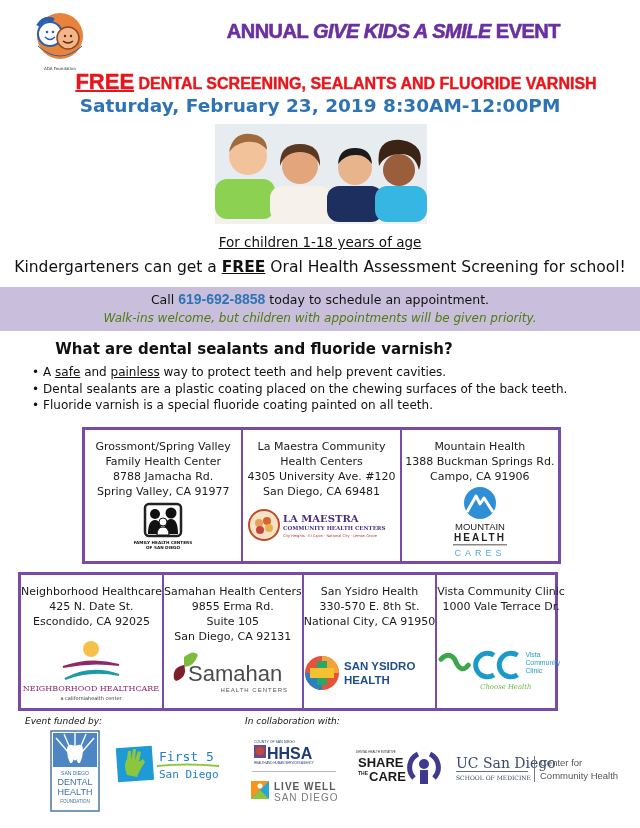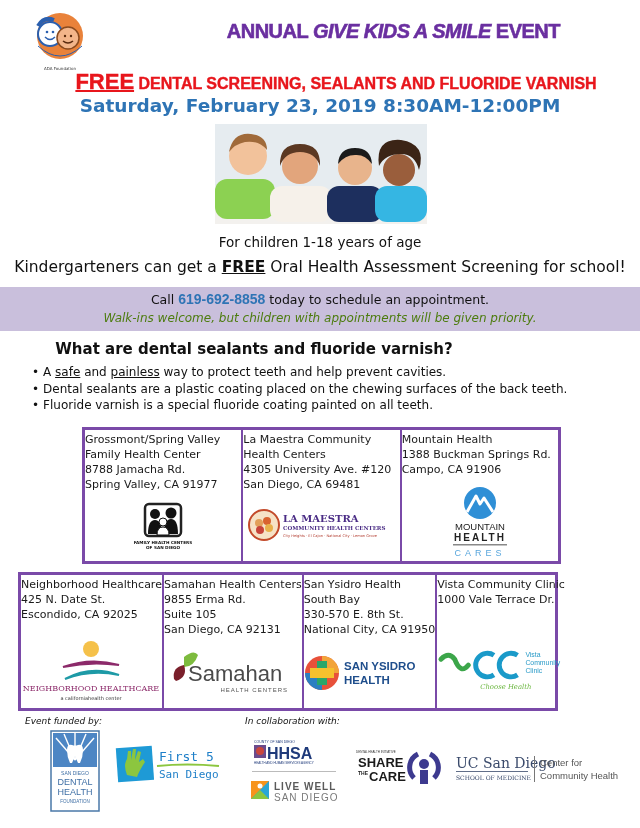--- a/index.html
+++ b/index.html
@@ -21,40 +21,40 @@
   #subtitle .free { font-size: 22px; text-decoration: underline; text-decoration-thickness: 2px; }
   #date { left: 0; top: 95px; width: 640px; text-align: center;
           font-family: "DejaVu Sans", sans-serif; font-weight: bold; font-size: 18.5px;
           color: #2e74b5; white-space: nowrap; }
 
   
   #photo { left: 215px; top: 124px; width: 212px; height: 100px; overflow: hidden;
            background: linear-gradient(180deg, #e9eef2 0%, #dfe6eb 55%, #c9d3da 100%); }
 
   
-  #age { left: 0; top: 234px; width: 640px; text-align: center; font-size: 13.5px; color: #111; }
+  #age { left: 0; top: 234px; width: 640px; text-align: center; font-size: 13.5px; color: #111; text-decoration: underline; }
   #kinder { left: 0; top: 258px; width: 640px; text-align: center; font-size: 15.5px; color: #111; white-space: nowrap; }
   #kinder b { text-decoration: underline; }
 
   
   #band { left: 0; top: 287px; width: 640px; height: 44px; background: #c9bfdc; }
   #call { left: 0; top: 291px; width: 640px; text-align: center; font-size: 12.5px; color: #111; }
   #call .phone { color: #2e74b5; font-weight: bold; font-family: "Liberation Sans", sans-serif; font-size: 14px; }
   #walkin { left: 0; top: 311px; width: 640px; text-align: center; font-size: 12px; font-style: italic; color: #4d7c0f; }
 
   
   #q { left: 0; top: 340px; width: 508px; text-align: center; font-size: 15px; font-weight: bold; color: #111; }
   #bullets { left: 32px; top: 364px; width: 600px; list-style: none; }
   #bullets li { font-size: 12px; line-height: 16.5px; color: #111; white-space: nowrap; }
   #bullets li::before { content: "\2022"; margin-right: 4px; }
   #bullets u { text-decoration: underline; }
 
   
   .row { position: absolute; display: flex; border: 3px solid #7a4aa8; background: #fff; }
-  .cell { flex: 1; border-right: 2.5px solid #7a4aa8; padding-top: 2px; position: relative; }
+  .cell { flex: 1; border-right: 2.5px solid #7a4aa8; text-align: center; padding-top: 9px; position: relative; }
   .cell:last-child { border-right: none; }
   .cell .line { display: block; font-size: 11px; line-height: 15px; color: #1a1a1a; white-space: nowrap; }
   .logo { position: absolute; left: 0; right: 0; display: flex; justify-content: center; align-items: center; }
 
   #row1 { left: 82px; top: 427px; width: 479px; height: 137px; }
   #row2 { left: 18px; top: 572px; width: 540px; height: 139px; }
 
   
   #funded { left: 25px; top: 716px; font-size: 9px; font-style: italic; color: #111; }
   #collab { left: 245px; top: 716px; font-size: 9px; font-style: italic; color: #111; }
@@ -202,21 +202,20 @@
       <svg width="130" height="50" viewBox="0 0 130 50">
         <path d="M16 10 Q26 2 30 8 Q26 20 16 20Z" fill="#7dbb3e"></path>
         <path d="M6 32 Q4 20 16 18 Q20 30 8 34Z" fill="#7a1f2b"></path>
         <text x="20" y="34" font-size="22" fill="#4a4a4a" font-family="Liberation Sans, sans-serif">Samahan</text>
         <text x="120" y="45" font-size="6" letter-spacing="1" text-anchor="end" fill="#555" font-family="Liberation Sans, sans-serif">HEALTH CENTERS</text>
       </svg>
     </div>
   </div>
   <div class="cell">
     <span class="line">San Ysidro Health</span>
-    <span class="line">South Bay</span>
     <span class="line">330-570 E. 8th St.</span>
     <span class="line">National City, CA 91950</span>
     <div class="logo" style="top:78px;">
       <svg width="130" height="40" viewBox="0 0 130 40">
         <circle cx="18" cy="20" r="17" fill="#e8513a"></circle>
         <path d="M18 3 A17 17 0 0 1 35 20 L18 20Z" fill="#f2a43a"></path>
         <path d="M18 37 A17 17 0 0 1 1 20 L18 20Z" fill="#2b7fc2"></path>
         <rect x="13" y="8" width="10" height="24" fill="#2aa66a"></rect>
         <rect x="6" y="15" width="24" height="10" fill="#f5c12e"></rect>
         <text x="40" y="17" font-size="11.5" font-weight="bold" fill="#1f4e8c" font-family="Liberation Sans, sans-serif">SAN YSIDRO</text>

